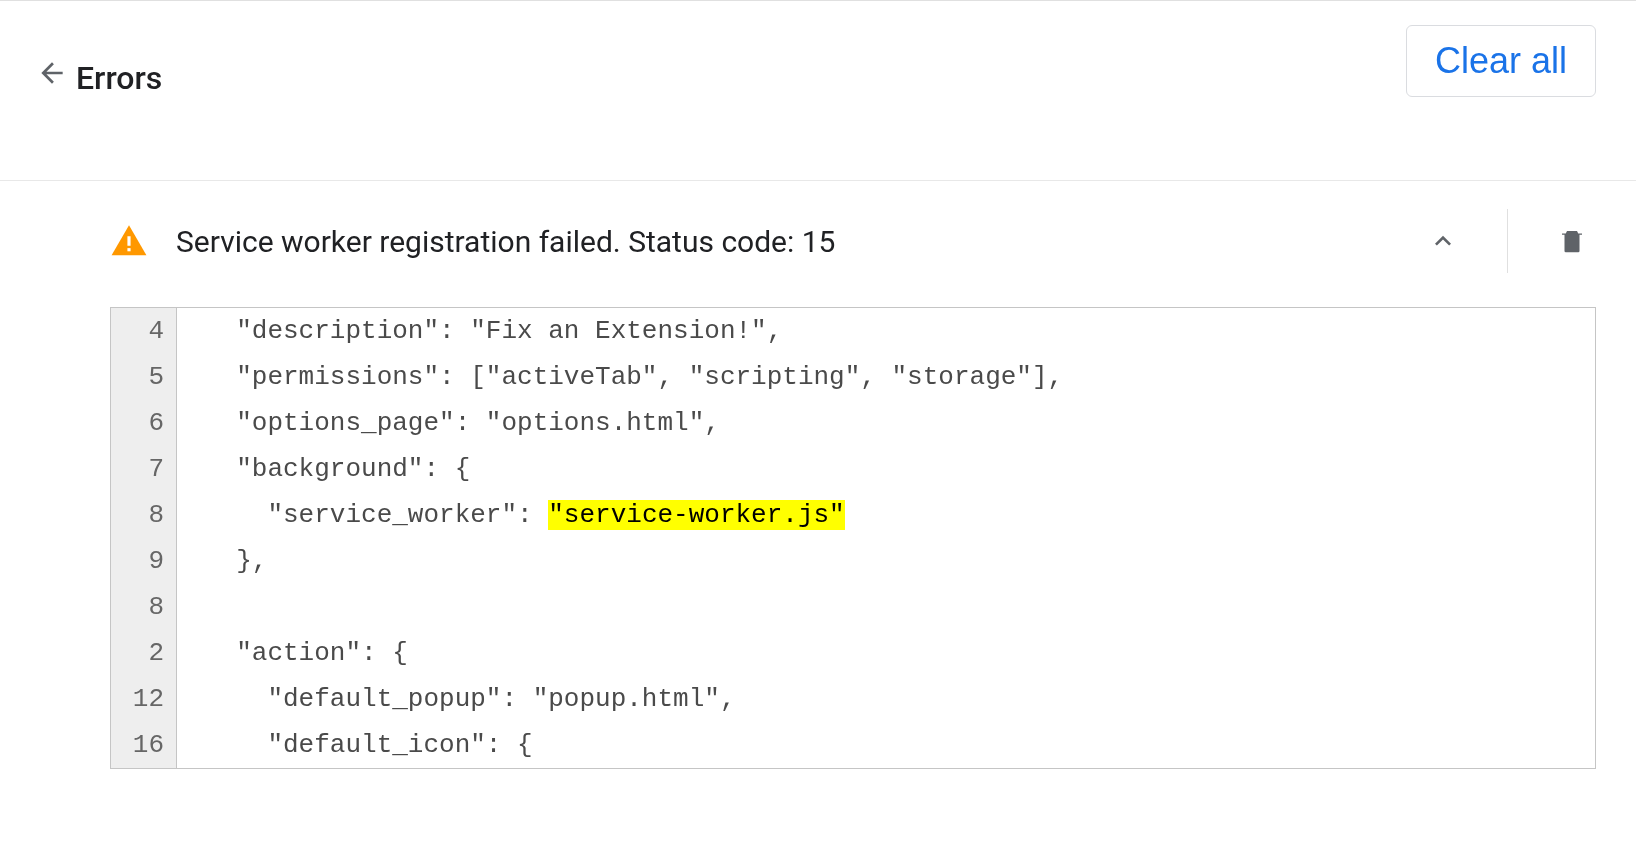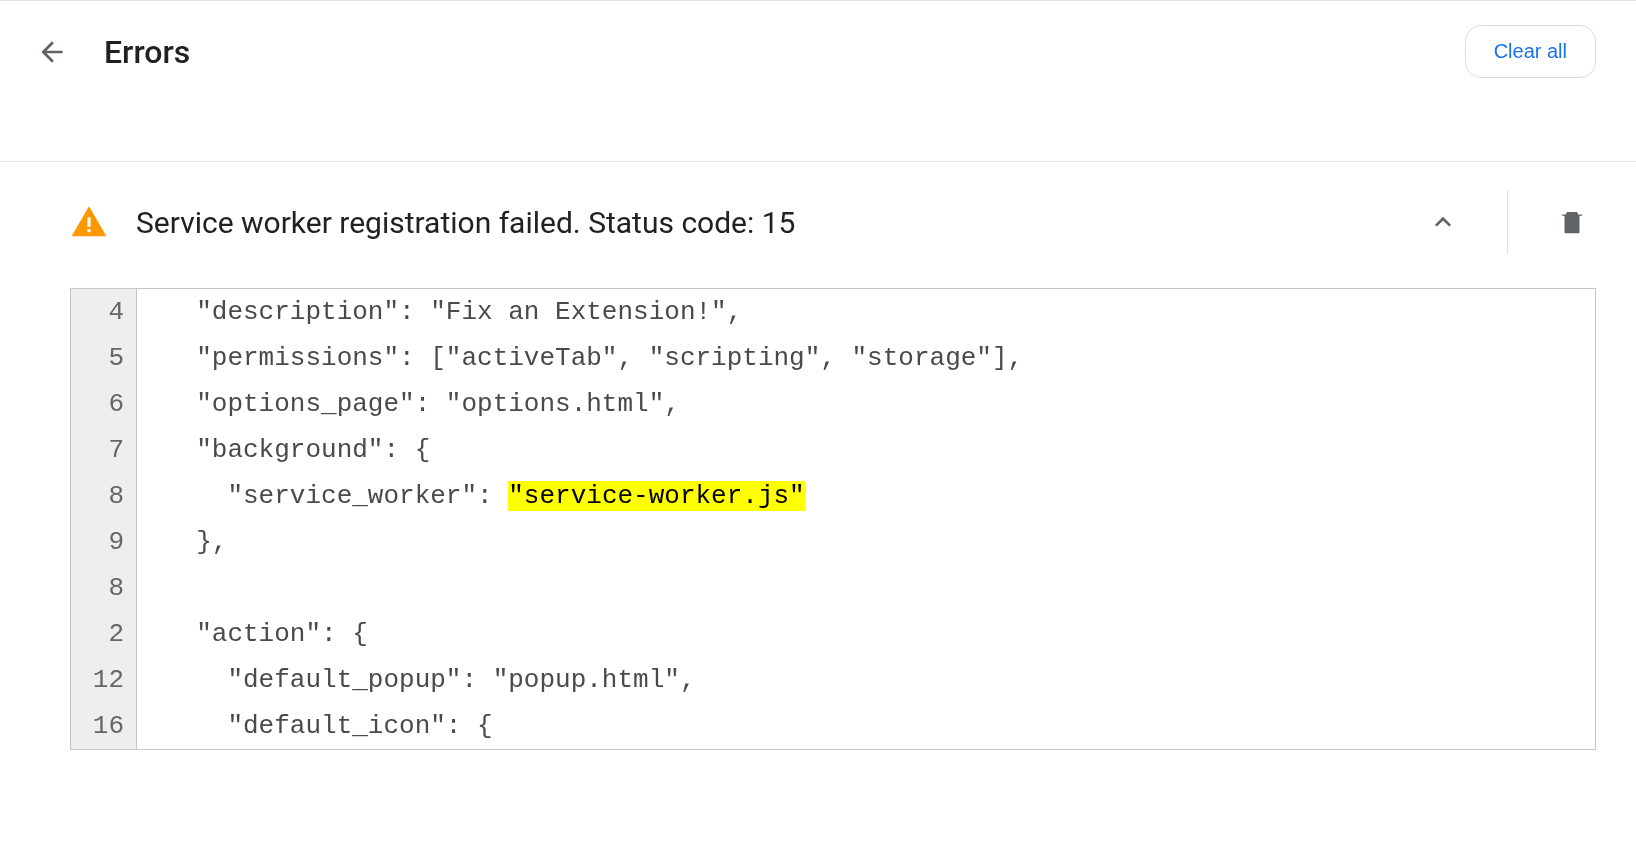--- a/index.html
+++ b/index.html
@@ -1,53 +1,53 @@
 <!DOCTYPE html>
 <html><head>
 <meta charset="utf-8">
 <style>
   * { box-sizing: border-box; margin: 0; padding: 0; }
   html, body { width: 1636px; height: 854px; background: #fff; font-family: Roboto, "Helvetica Neue", Arial, sans-serif; color: #202124; }
   body { border-top: 1px solid #e0e0e0; }
 
   .header {
     display: flex;
-    align-items: center;
+    align-items: flex-end;
     padding: 24px 40px 24px 28px;
-    gap: 28px;
   }
   .back-btn {
     width: 48px; height: 48px;
     display: flex; align-items: center; justify-content: center;
     border-radius: 50%;
     cursor: pointer;
     color: #5f6368;
     background: transparent; border: none;
   }
   .back-btn svg { width: 32px; height: 32px; }
   .page-title {
     font-size: 32px;
     font-weight: 500;
     color: #202124;
     flex: 1;
   }
   .clear-all-btn {
-    font-size: 20px;
+    font-size: 36px;
     font-weight: 500;
     color: #1a73e8;
     background: #fff;
     border: 1px solid #dadce0;
-    border-radius: 16px;
+    border-radius: 6px;
     padding: 14px 28px;
     cursor: pointer;
   }
   .spacer-line { height: 60px; border-bottom: 1px solid #e8e8e8; }
 
   .error-item {
     padding: 0 40px 0 70px;
+    margin-left: 40px;
   }
   .error-header {
     display: flex;
     align-items: center;
     padding: 28px 0 20px 0;
   }
   .warn-tri {
     width: 38px; height: 38px;
     margin-right: 28px;
     flex: 0 0 auto;

